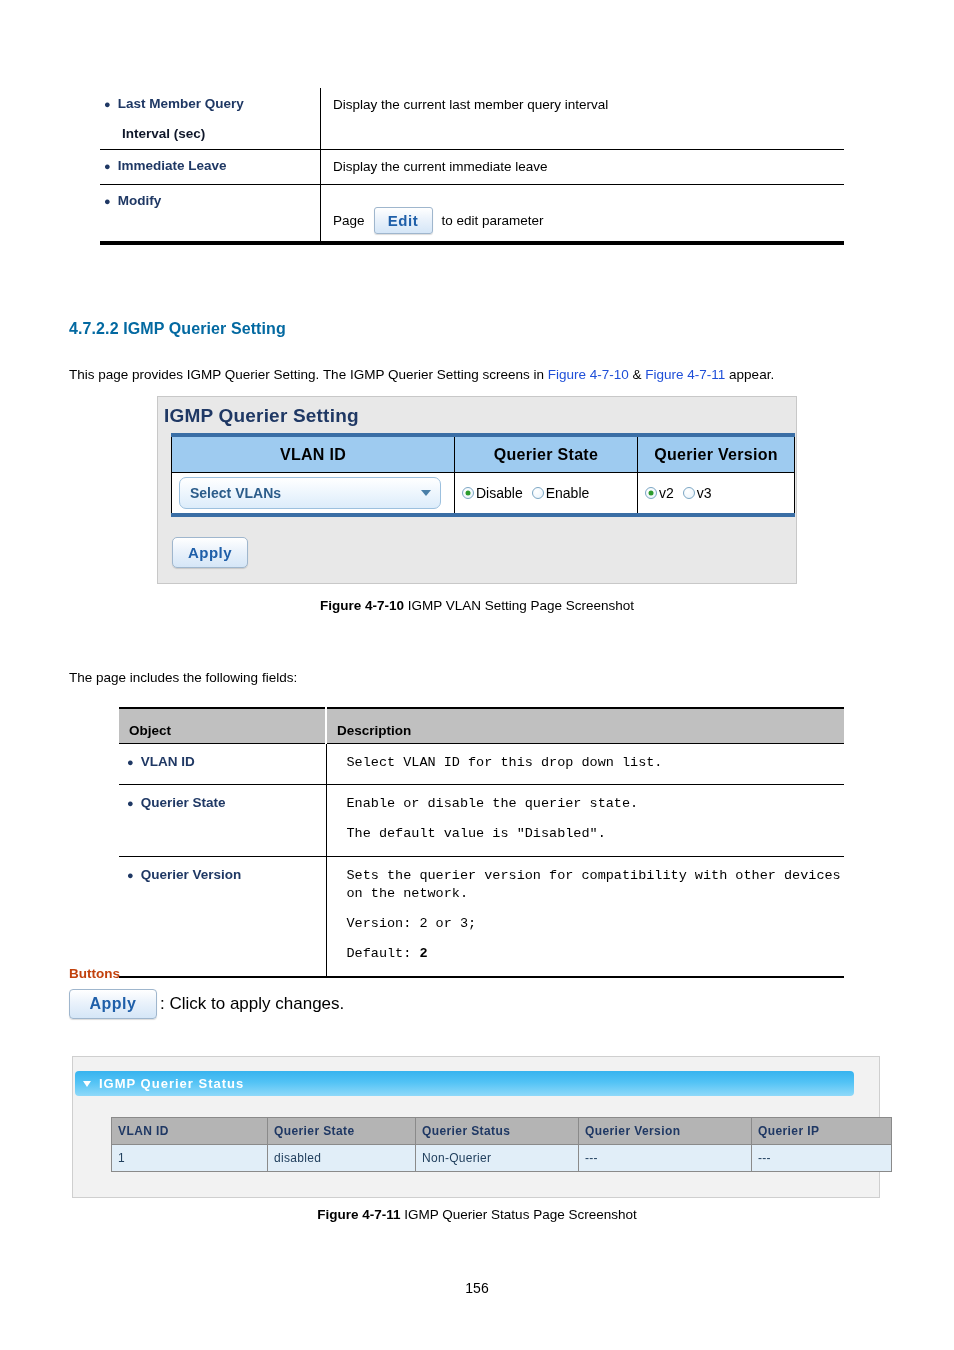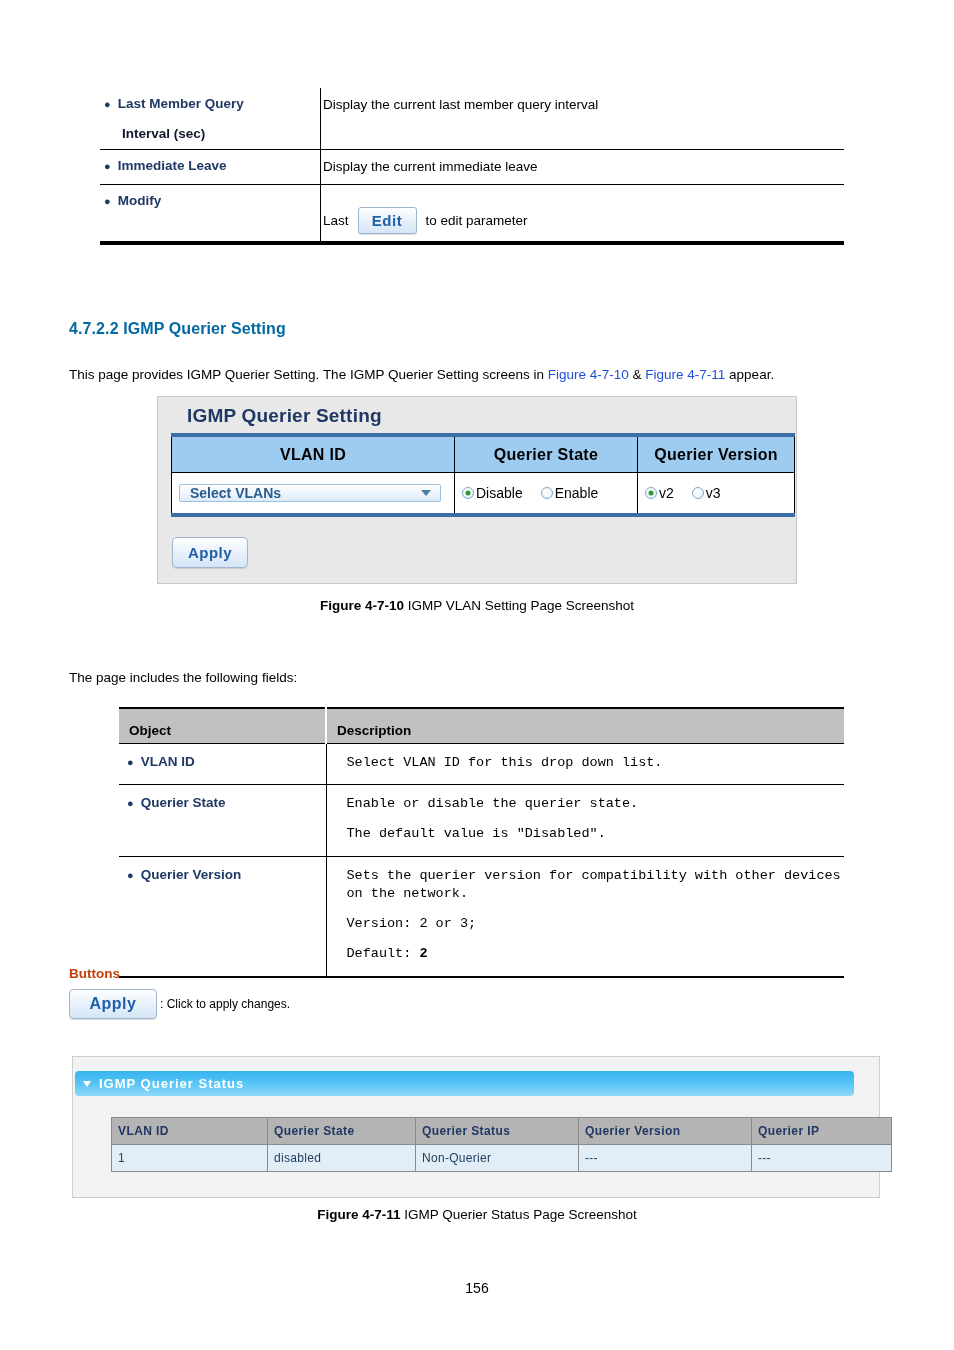--- a/index.html
+++ b/index.html
@@ -33,21 +33,21 @@
     padding: 8px 0 8px 0;
     border-bottom: 1px solid #000;
     font-size: 13.5px;
   }
   .top-table .col-obj {
     width: 216px;
     border-right: 1px solid #000;
     padding-left: 4px;
   }
   .top-table .col-desc {
-    padding-left: 2px;
+    padding-left: 12px;
   }
   .bullet-item {
     display: flex;
     align-items: baseline;
     gap: 7px;
     font-weight: bold;
     color: #1F3864;
     font-size: 13.5px;
   }
   .bullet-dot {
@@ -130,21 +130,21 @@
     left: 157px;
     top: 396px;
     width: 640px;
     height: 188px;
     background: #e8e8e8;
     border: 1px solid #c8c8c8;
     box-sizing: border-box;
   }
   .fig-setting-title {
     position: absolute;
-    left: 29px;
+    left: 6px;
     top: 8px;
     font-size: 19px;
     font-weight: bold;
     color: #1F3864;
     letter-spacing: 0.2px;
   }
   .setting-table {
     position: absolute;
     left: 13px;
     top: 36px;
@@ -171,23 +171,23 @@
     padding: 0 7px;
   }
   .col-vlan { width: 280px; }
   .col-qstate { width: 180px; }
   .col-qver { width: 154px; }
 
   
   .dropdown {
     position: relative;
     width: 262px;
-    height: 18px;
+    height: 32px;
     border: 1px solid #9cc0de;
-    border-radius: 2px;
+    border-radius: 7px;
     background: linear-gradient(to bottom, #ffffff 0%, #eaf4fd 60%, #dcecfa 100%);
     display: flex;
     align-items: center;
     box-sizing: border-box;
   }
   .dropdown-label {
     padding-left: 10px;
     font-size: 14px;
     font-weight: bold;
     color: #2b5c8a;
@@ -200,21 +200,21 @@
     width: 0; height: 0;
     border-left: 5px solid transparent;
     border-right: 5px solid transparent;
     border-top: 6px solid #4a7fa8;
   }
 
   
   .radio-group {
     display: flex;
     align-items: center;
-    gap: 18px;
+    gap: 9px;
   }
   .radio-opt {
     display: inline-flex;
     align-items: center;
     gap: 2px;
     font-size: 14px;
     color: #000;
   }
   .radio-dot {
     width: 12px;
@@ -328,21 +328,21 @@
     display: flex;
     align-items: center;
   }
   .apply-btn-doc {
     width: 86px;
     height: 28px;
     font-size: 16px;
     border-radius: 4px;
   }
   .buttons-caption {
-    font-size: 12px;
+    font-size: 17px;
     color: #000;
     margin-left: 3px;
     padding-bottom: 1px;
   }
 
   
   .fig-status {
     position: absolute;
     left: 72px;
     top: 1056px;
@@ -454,21 +454,21 @@
     </tr>
     <tr>
       <td class="col-obj">
         <div class="bullet-item">
           <span class="bullet-dot">●</span>
           <span>Modify</span>
         </div>
       </td>
       <td class="col-desc">
         <div class="edit-row">
-          <span class="desc-line">Last</span>
+          <span class="desc-line">Page</span>
           <span class="ui-btn edit-btn">Edit</span>
           <span class="desc-line">to edit parameter</span>
         </div>
       </td>
     </tr>
   </tbody>
 </table>
 <div class="bottom-rule-thick"></div>
 
 <div class="sec-heading">4.7.2.2 IGMP Querier Setting</div>

